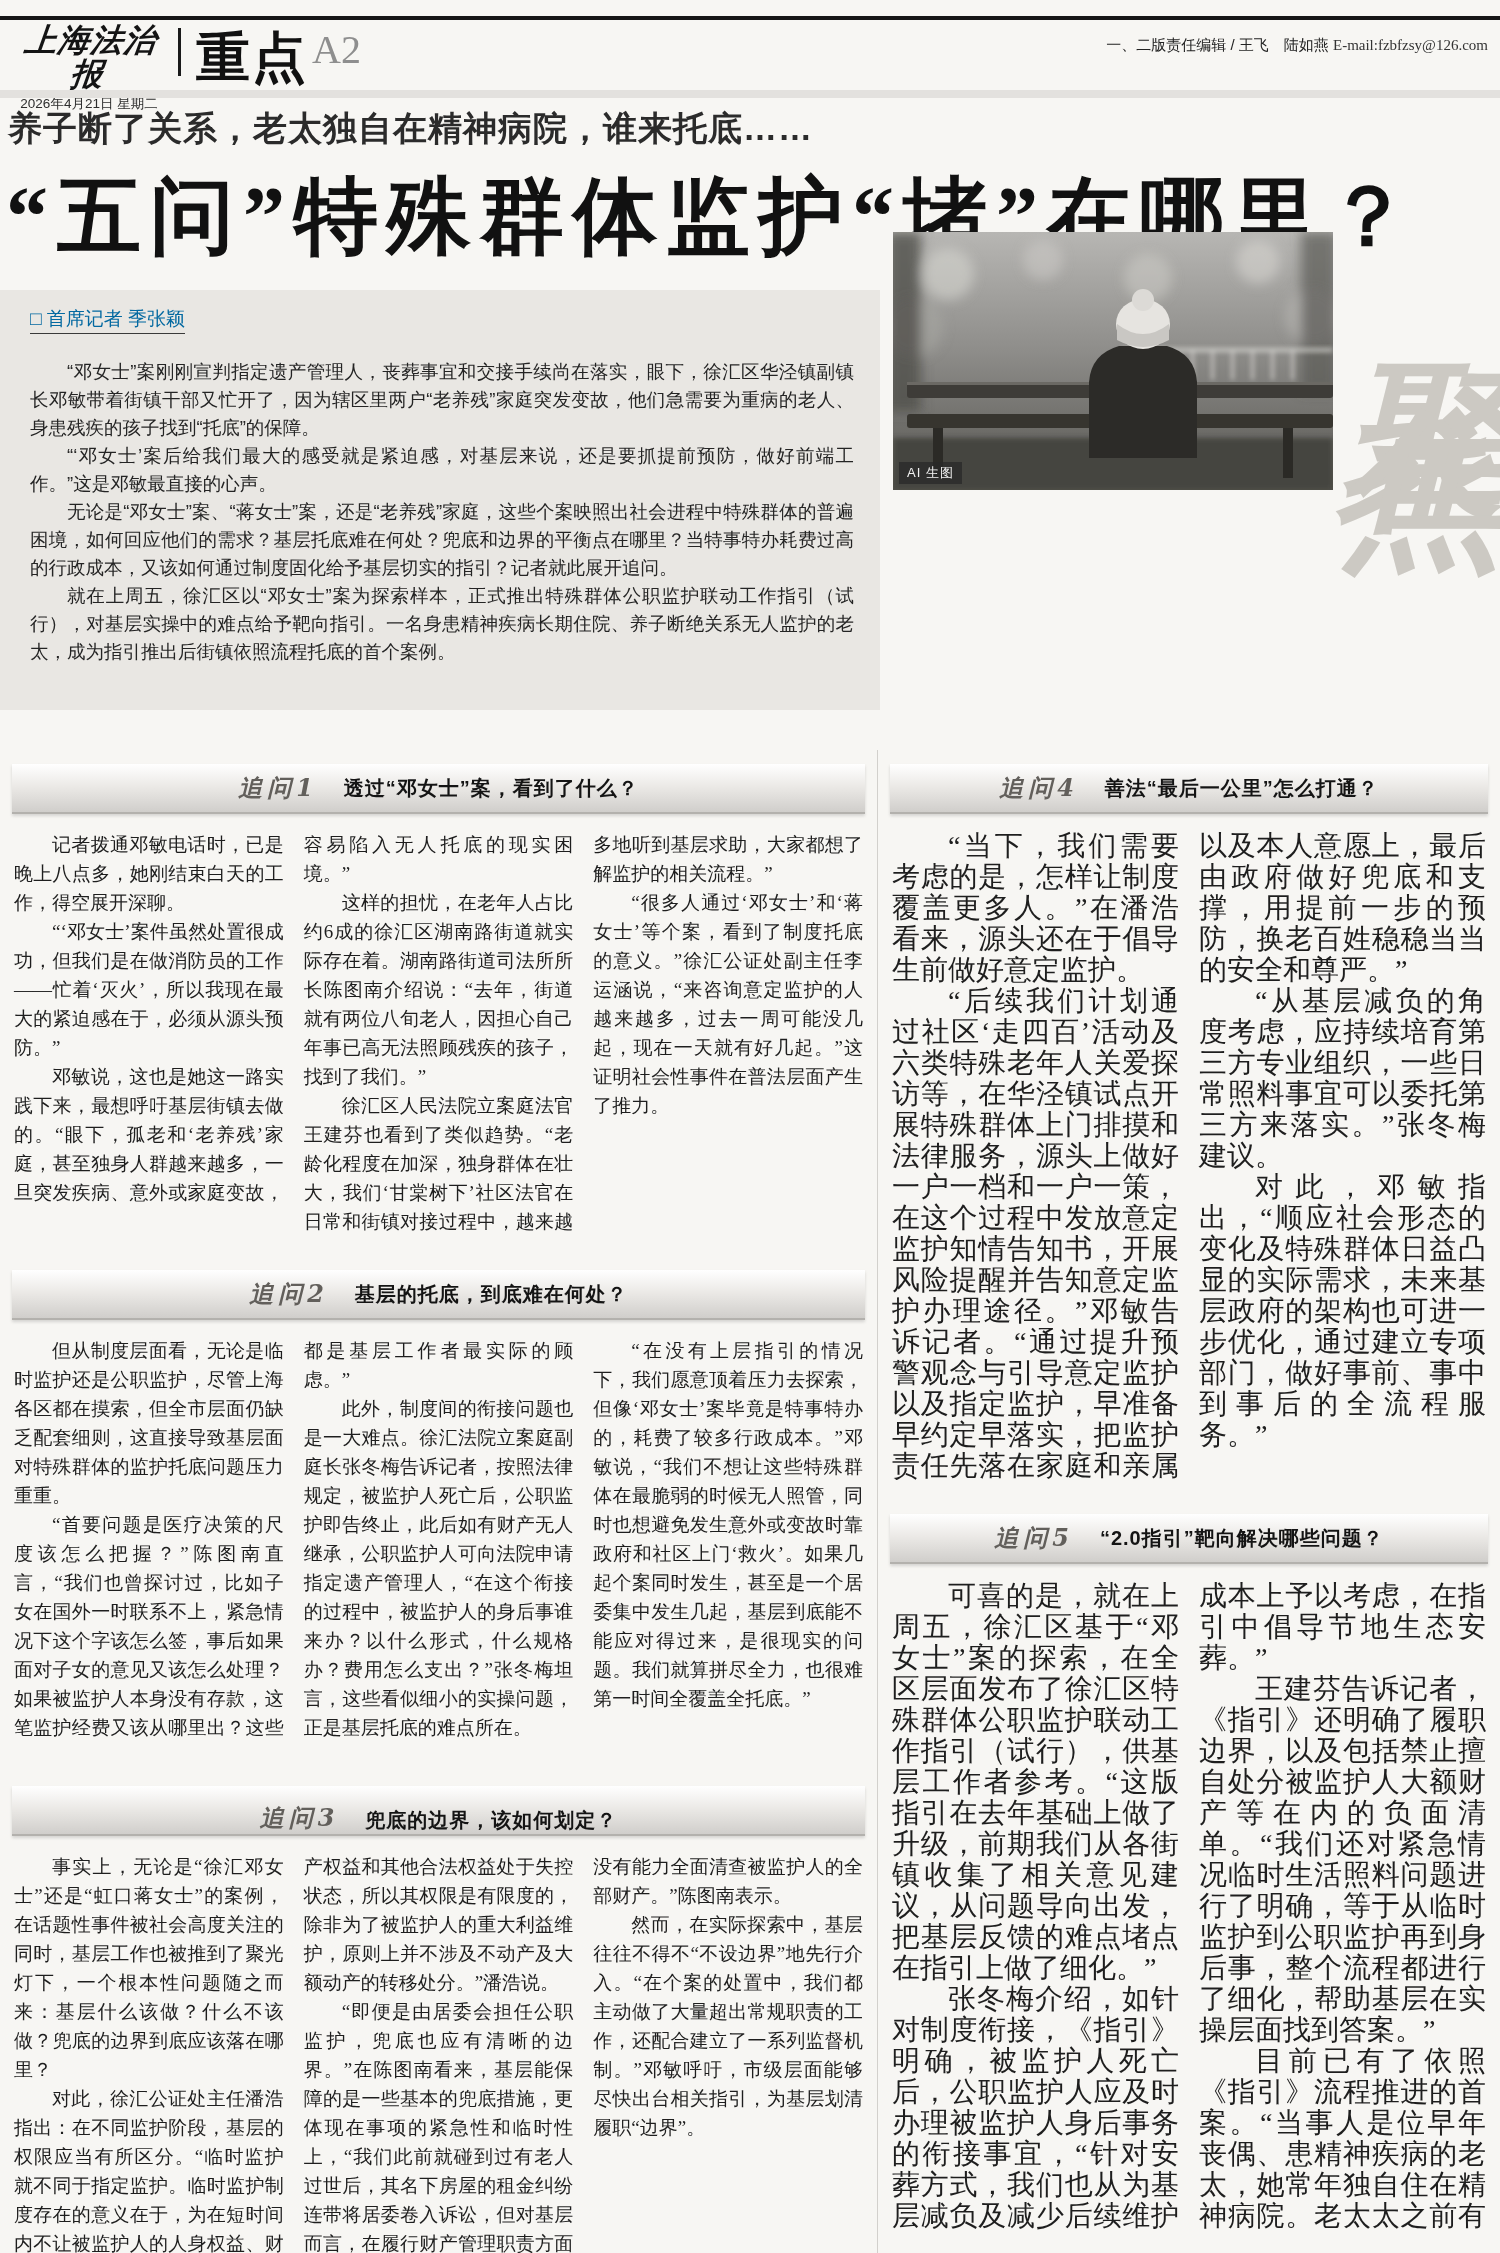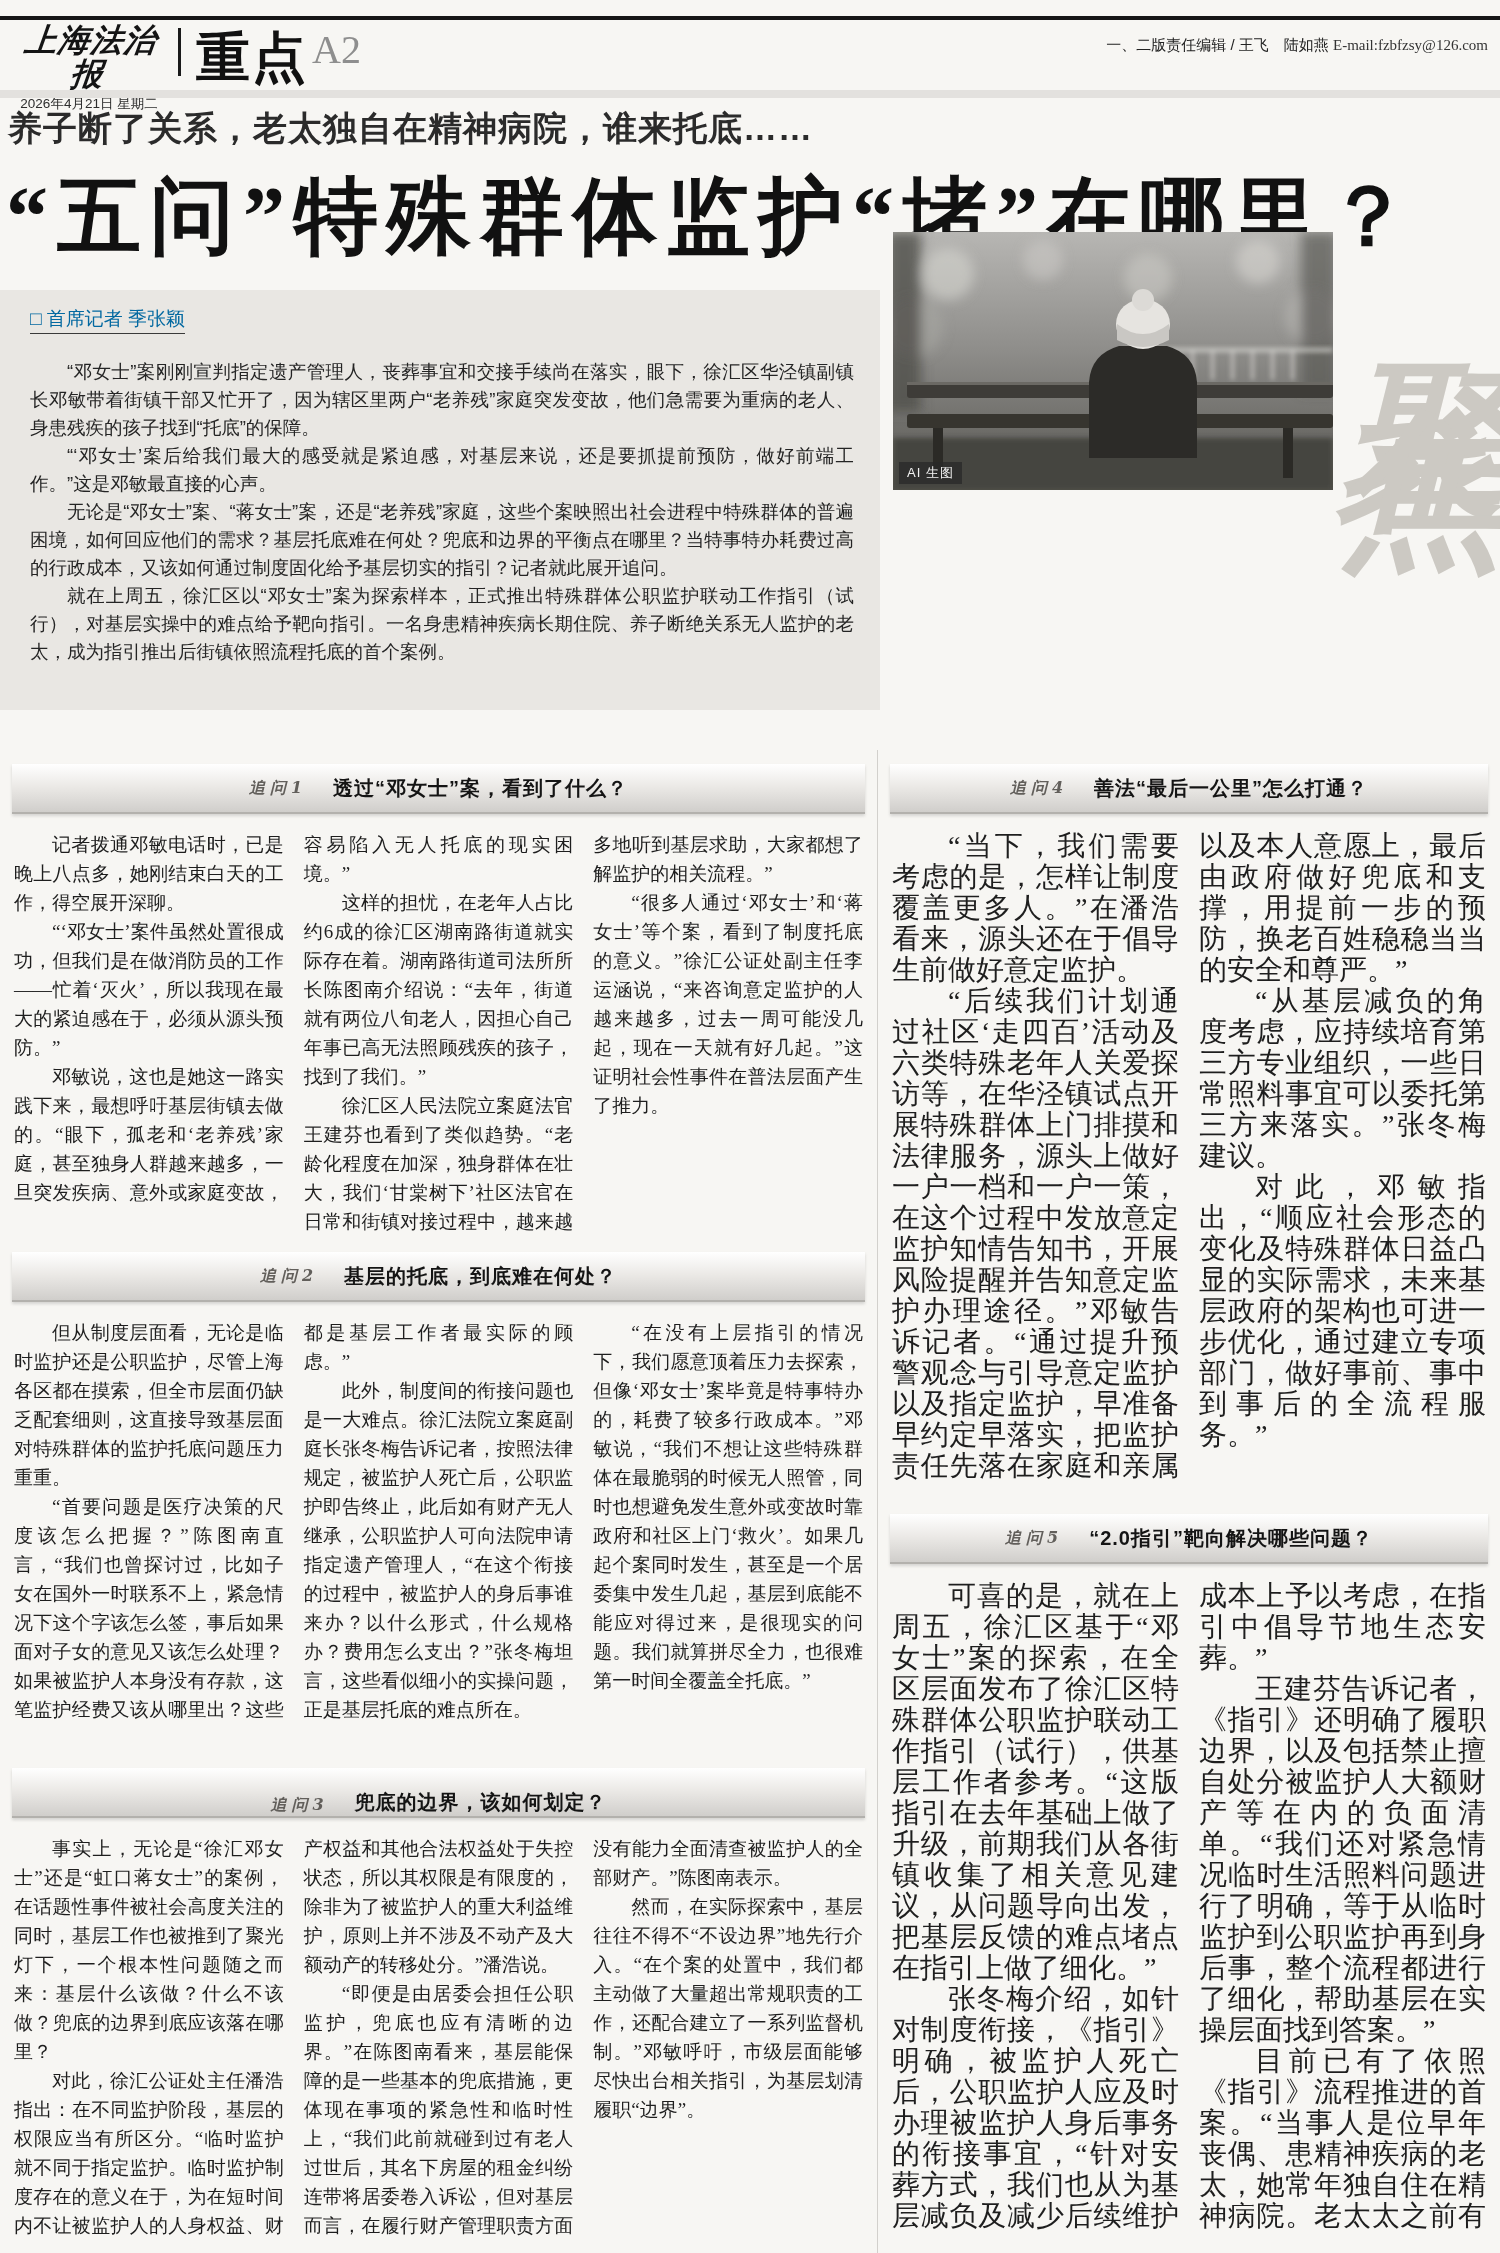--- a/index.html
+++ b/index.html
@@ -52,33 +52,33 @@
   .content { position:absolute; top:750px; left:0; right:0; bottom:0; }
   .half { position:absolute; top:0; bottom:0; }
   .half-left { left:0; width:877px; }
   .half-right { left:877px; right:0; border-left:1px solid #d2d0cc; }
   .sec-band {
     margin:14px 12px 0 12px; height:50px;
     background:linear-gradient(180deg,#ffffff 0%,#eceae7 45%,#d0cecb 100%);
     border-bottom:2px solid #b3b1ad; box-shadow:0 2px 3px rgba(0,0,0,.14);
     display:flex; align-items:center; justify-content:center; gap:26px;
   }
-  .sec-tag { font-family:"DejaVu Serif",serif; font-style:italic; font-weight:600; font-size:16px; color:#625f5b; letter-spacing:5px; }
+  .sec-tag { font-family:"DejaVu Serif",serif; font-style:italic; font-weight:600; font-size:24px; color:#625f5b; letter-spacing:5px; }
   .sec-title { font-family:"Liberation Sans",sans-serif; font-weight:900; font-size:20px; color:#141414; letter-spacing:1px; }
   .sec-body { overflow:hidden; padding:0 14px; column-gap:20px; column-fill:auto; }
   .sec-body p { font-size:19px; line-height:29px; text-indent:2em; text-align:justify; color:#1e1e1e; }
   .half-left .sec-body { margin-top:16px; column-count:3; }
   .half-right .sec-body { margin-top:16px; column-count:2; }
   .half-right .sec-body p { font-size:28px; line-height:31px; }
   .body-1 { height:412px; }
   .body-2 { height:432px; margin-top:2px; }
   .body-3 { height:407px; }
   .body-4 { height:660px; }
   .body-5 { height:667px; }
-  .band-2 { margin-top:10px; }
+  .band-2 { margin-top:28px; }
   .band-3 { margin-top:18px;align-items:flex-end; }
   .band-5 { margin-top:24px; }
 </style>
 </head>
 <body>
 
 <div class="page">
 
   <div class="top-rule"></div>
 

